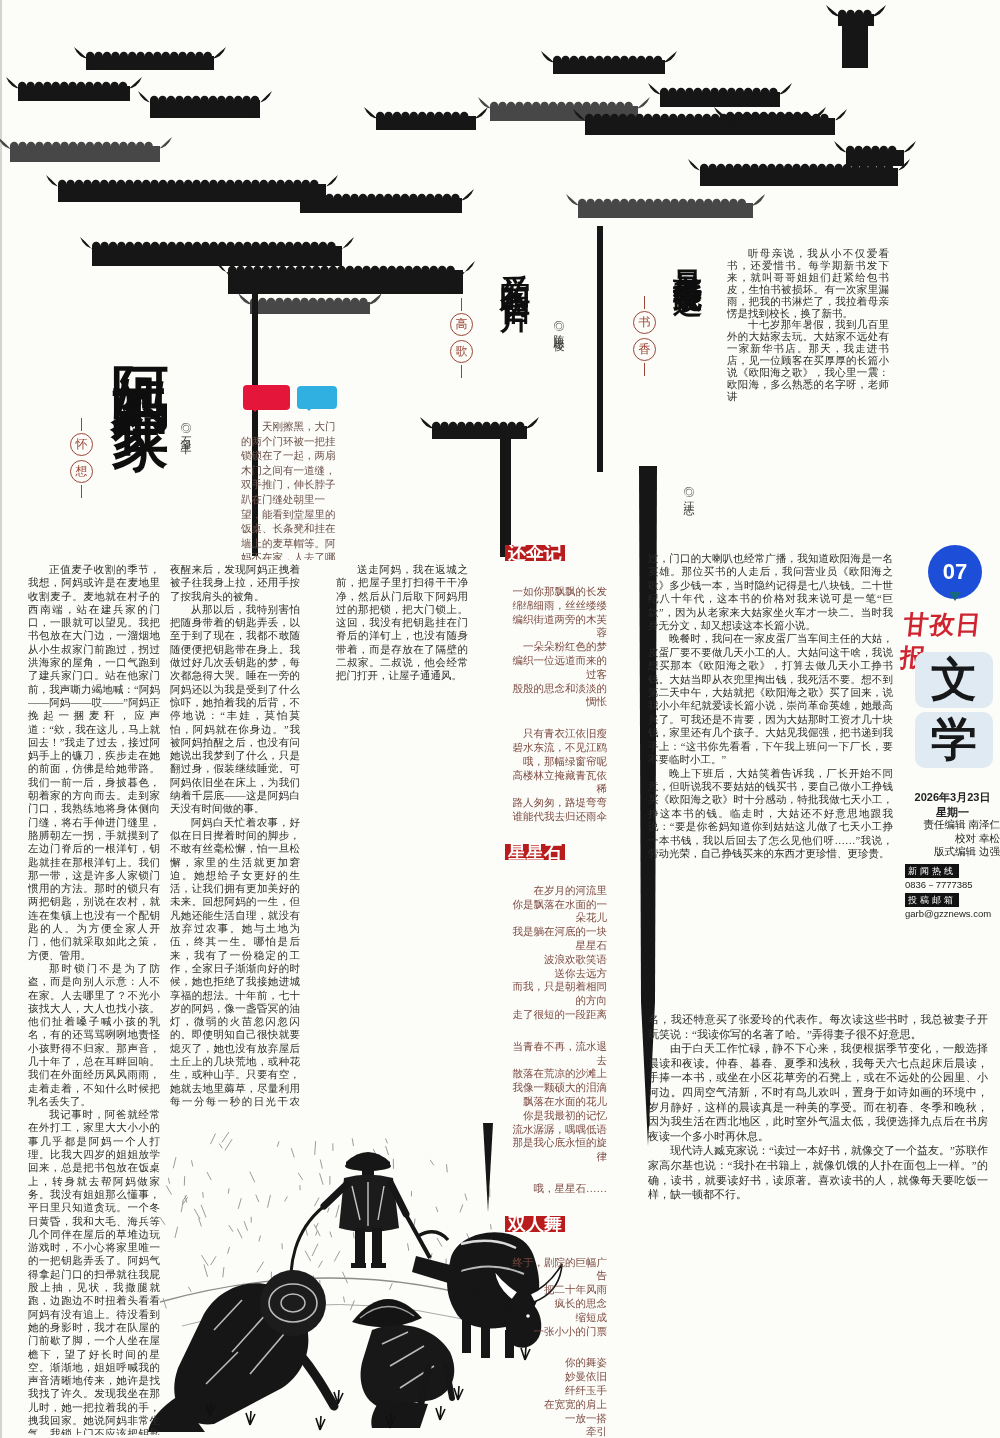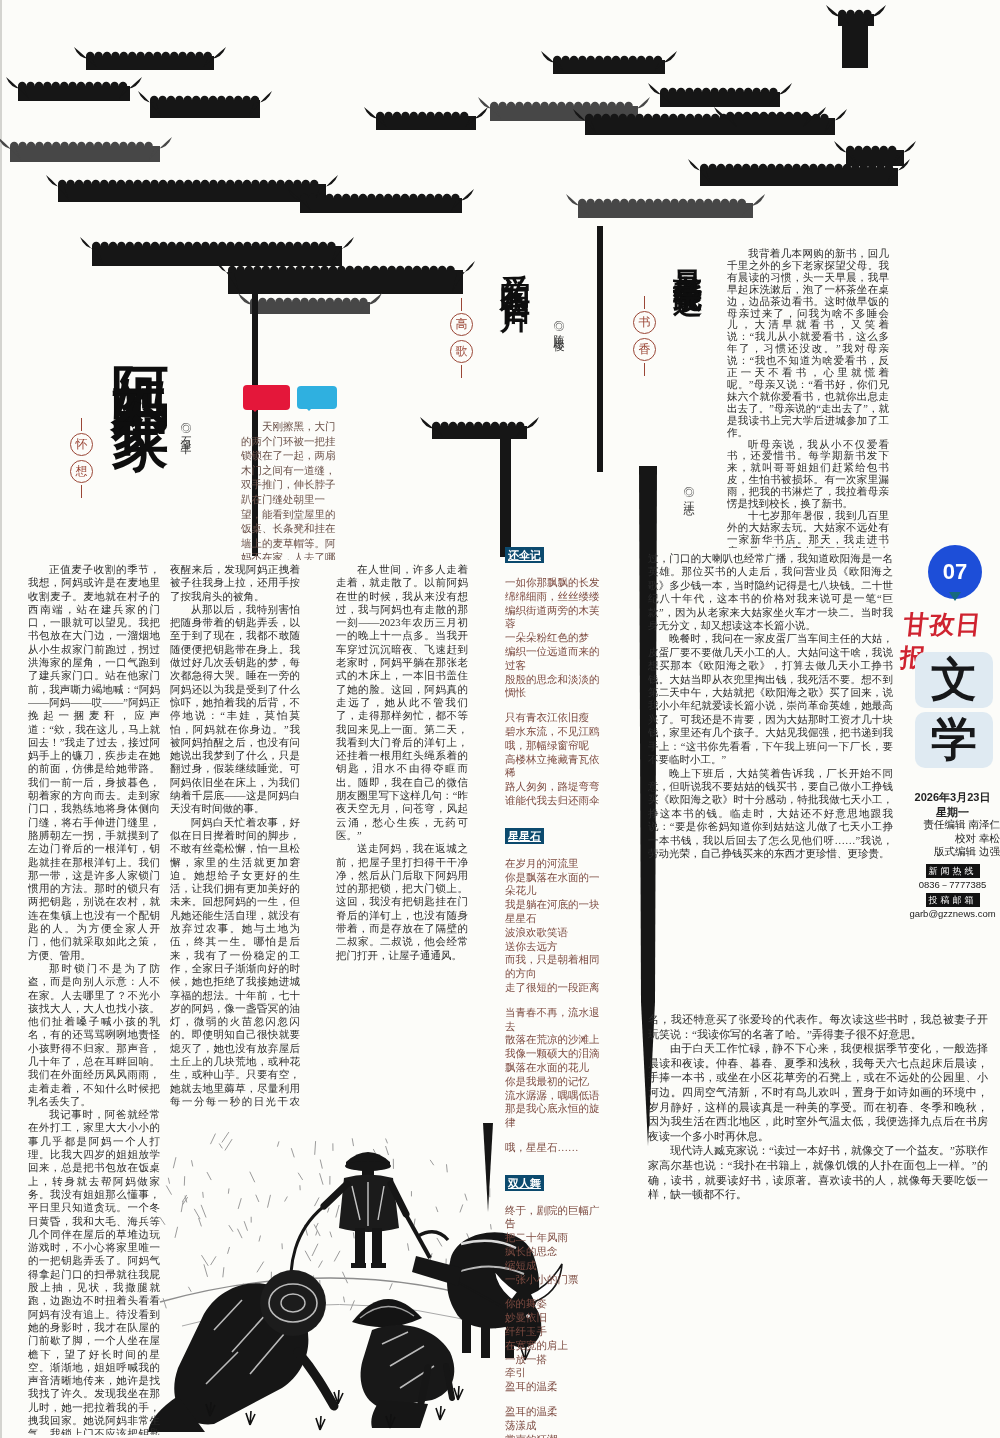--- a/index.html
+++ b/index.html
@@ -28,43 +28,43 @@
   .qb.blue{background:#2fb0e0;} .qb.blue::after{border-top-color:#2fb0e0;}
   
   .body-col{position:absolute;z-index:2;font-size:10.5px;line-height:13.2px;text-align:justify;
             overflow:hidden;color:#2b2b2b;}
   .body-col p{margin:0;text-indent:2em;}
   .body-col p.cont{text-indent:0;}
   .lede{color:#6a5048;font-size:10.5px;line-height:14.6px;}
   .lede p{text-indent:2em;margin:0;}
   
   .poemcol{position:absolute;z-index:2;width:102px;overflow:hidden;}
-  .ptag{display:inline-block;background:#0c4a6e;color:#fff;font-weight:bold;font-size:11px;
-        line-height:16px;padding:0 3px;margin:9px 0 6px;font-family:"Liberation Sans",sans-serif;text-decoration:underline;}
+  .ptag{display:inline-block;background:#b91c1c;color:#fff;font-weight:bold;font-size:18px;
+        line-height:16px;padding:0 3px;margin:9px 0 6px;font-family:"Liberation Sans",sans-serif;}
   .ptag:first-child{margin-top:0;}
-  .stanza{margin:7px 0 11px;font-size:10.5px;line-height:13.8px;color:#7c4a40;}
+  .stanza{margin:18px 0 11px;font-size:10.5px;line-height:13.8px;color:#7c4a40;text-align:right;}
   
   .num-circle{position:absolute;width:54px;height:54px;border-radius:50%;background:#1d4ed8;
               color:#fff;display:flex;align-items:center;justify-content:center;font-size:22px;
               font-weight:bold;font-family:"Liberation Sans",sans-serif;z-index:2;}
   .num-circle::after{content:"";position:absolute;bottom:-8px;left:21px;border:6px solid transparent;
                      border-top:9px solid #17697e;}
   .masthead{position:absolute;z-index:2;color:#cf2330;font-weight:900;font-size:25px;
             letter-spacing:1px;transform:skewX(-6deg);font-family:"Liberation Serif",serif;}
   .secbox{position:absolute;width:78px;height:56px;background:#dfeaf2;border-radius:10px;
           display:flex;align-items:center;justify-content:center;font-size:46px;font-weight:bold;
           color:#17181a;z-index:2;font-family:"Liberation Serif",serif;}
   .dateline{position:absolute;z-index:2;width:95px;text-align:center;font-size:11px;font-weight:bold;
             color:#222;font-family:"Liberation Sans",sans-serif;line-height:15px;margin-top:8px;}
   .staff{position:absolute;z-index:2;width:95px;text-align:center;font-size:10.5px;color:#222;
          line-height:13.5px;font-family:"Liberation Sans",sans-serif;}
   .staff p{margin:0;}
   .blackbox{display:inline-block;background:#121212;color:#fff;font-size:9px;letter-spacing:3px;
             padding:1px 3px;margin:2px 0 1px;font-family:"Liberation Sans",sans-serif;}
-  .contact{position:absolute;z-index:2;width:95px;text-align:center;font-size:9.5px;color:#222;
+  .contact{position:absolute;z-index:2;width:95px;text-align:left;font-size:9.5px;color:#222;
            line-height:12px;font-family:"Liberation Sans",sans-serif;}
 </style>
 </head>
 <body>
 
 <div class="page">
 
   <svg id="art" width="1000" height="1438" viewBox="0 0 1000 1438">
       <path d="M 18 101 L 18 86 a 4.2 4.2 0 0 1 8.4 0 a 4.2 4.2 0 0 1 8.4 0 a 4.2 4.2 0 0 1 8.4 0 a 4.2 4.2 0 0 1 8.4 0 a 4.2 4.2 0 0 1 8.4 0 a 4.2 4.2 0 0 1 8.4 0 a 4.2 4.2 0 0 1 8.4 0 a 4.2 4.2 0 0 1 8.4 0 a 4.2 4.2 0 0 1 8.4 0 a 4.2 4.2 0 0 1 8.4 0 a 4.2 4.2 0 0 1 8.4 0 a 4.2 4.2 0 0 1 8.4 0 a 4.2 4.2 0 0 1 8.4 0 L 130 86 L 130 101 Z" fill="#161616"></path>
       <path d="M 24 89 Q 11 90 6 77 Q 16 85 29 99 Z" fill="#161616"></path>
@@ -324,21 +324,20 @@
       <p>正值麦子收割的季节，我想，阿妈或许是在麦地里收割麦子。麦地就在村子的西南端，站在建兵家的门口，一眼就可以望见。我把书包放在大门边，一溜烟地从小生叔家门前跑过，拐过洪海家的屋角，一口气跑到了建兵家门口。站在他家门前，我声嘶力竭地喊：“阿妈——阿妈——哎——”阿妈正挽起一捆麦秆，应声道：“欸，我在这儿，马上就回去！”我走了过去，接过阿妈手上的镰刀，疾步走在她的前面，仿佛是给她带路。我们一前一后，身披暮色，朝着家的方向而去。走到家门口，我熟练地将身体侧向门缝，将右手伸进门缝里，胳膊朝左一拐，手就摸到了左边门脊后的一根洋钉，钥匙就挂在那根洋钉上。我们那一带，这是许多人家锁门惯用的方法。那时的锁只有两把钥匙，别说在农村，就连在集镇上也没有一个配钥匙的人。为方便全家人开门，他们就采取如此之策，方便、管用。</p>
       <p>那时锁门不是为了防盗，而是向别人示意：人不在家。人去哪里了？不光小孩找大人，大人也找小孩。他们扯着嗓子喊小孩的乳名，有的还骂骂咧咧地责怪小孩野得不归家。那声音，几十年了，总在耳畔回响。我们在外面经历风风雨雨，走着走着，不知什么时候把乳名丢失了。</p>
       <p>我记事时，阿爸就经常在外打工，家里大大小小的事几乎都是阿妈一个人打理。比我大四岁的姐姐放学回来，总是把书包放在饭桌上，转身就去帮阿妈做家务。我没有姐姐那么懂事，平日里只知道贪玩。一个冬日黄昏，我和大毛、海兵等几个同伴在屋后的草堆边玩游戏时，不小心将家里唯一的一把钥匙弄丢了。阿妈气得拿起门口的扫帚就往我屁股上抽，见状，我撒腿就跑，边跑边不时扭着头看看阿妈有没有追上。待没看到她的身影时，我才在队屋的门前歇了脚，一个人坐在屋檐下，望了好长时间的星空。渐渐地，姐姐呼喊我的声音清晰地传来，她许是找我找了许久。发现我坐在那儿时，她一把拉着我的手，拽我回家。她说阿妈非常生气，我锁上门不应该把钥匙带走，害得家里损失一把锁，又得花上五块钱去买一把新的。那时的五块钱不得了，我上小学时，一学期的学费才五块钱，一百斤稻谷才二十块钱，一斤猪肉一块二毛钱。因为家庭困难，总要隔上一个月左右，阿妈才舍得买一回猪肉煮给我和姐姐吃，每次买回来的猪肉也就一斤左右，算是给我和姐姐打打牙祭。</p>
     </div>
   <div class="body-col" style="left:170px;top:563px;width:130px;height:546px;line-height:13.3px;">
       <p class="cont">夜醒来后，发现阿妈正拽着被子往我身上拉，还用手按了按我肩头的被角。</p>
       <p>从那以后，我特别害怕把随身带着的钥匙弄丢，以至于到了现在，我都不敢随随便便把钥匙带在身上。我做过好几次丢钥匙的梦，每次都急得大哭。睡在一旁的阿妈还以为我是受到了什么惊吓，她拍着我的后背，不停地说：“丰娃，莫怕莫怕，阿妈就在你身边。”我被阿妈拍醒之后，也没有问她说出我梦到了什么，只是翻过身，假装继续睡觉。可阿妈依旧坐在床上，为我们纳着千层底——这是阿妈白天没有时间做的事。</p>
       <p>阿妈白天忙着农事，好似在日日撵着时间的脚步，不敢有丝毫松懈，怕一旦松懈，家里的生活就更加窘迫。她想给子女更好的生活，让我们拥有更加美好的未来。回想阿妈的一生，但凡她还能生活自理，就没有放弃过农事。她与土地为伍，终其一生。哪怕是后来，我有了一份稳定的工作，全家日子渐渐向好的时候，她也拒绝了我接她进城享福的想法。十年前，七十岁的阿妈，像一盏昏冥的油灯，微弱的火苗忽闪忽闪的。即使明知自己很快就要熄灭了，她也没有放弃屋后土丘上的几块荒地，或种花生，或种山芋。只要有空，她就去地里薅草，尽量利用每一分每一秒的日光干农活。阿爸离世之后，她一人执意生活在乡下，白天常常将大门锁上，侍弄着她的庄稼地。</p>
     </div>
   <div class="body-col" style="left:336px;top:563px;width:132px;height:545px;line-height:13.3px;">
-      <p>在人世间，许多人走着走着，就走散了。以前阿妈在世的时候，我从来没有想过，我与阿妈也有走散的那一刻——2023年农历三月初一的晚上十一点多。当我开车穿过沉沉暗夜、飞速赶到老家时，阿妈平躺在那张老式的木床上，一本旧书盖住了她的脸。这回，阿妈真的走远了，她从此不管我们了，走得那样匆忙，都不等我回来见上一面。第二天，我看到大门脊后的洋钉上，还挂着一根用红头绳系着的钥匙，泪水不由得夺眶而出。随即，我在自己的微信朋友圈里写下这样几句：“昨夜天空无月，问苍穹，风起云涌，愁心生疾，无药可医。”</p>
       <p>送走阿妈，我在返城之前，把屋子里打扫得干干净净，然后从门后取下阿妈用过的那把锁，把大门锁上。这回，我没有把钥匙挂在门脊后的洋钉上，也没有随身带着，而是存放在了隔壁的二叔家。二叔说，他会经常把门打开，让屋子通通风。</p>
     </div>
 
   <div class="lay clabel" style="left:450px;top:298px;">
     <span class="dash"></span>
     <span class="ring">高</span>
     <span class="ring">歌</span>
     <span class="dash"></span>
   </div>
   <div class="lay vtitle t2" style="left:494px;top:250px;height:200px;">爱的明信片</div>
@@ -349,21 +348,20 @@
   <div class="lay clabel" style="left:633px;top:296px;">
     <span class="dash"></span>
     <span class="ring">书</span>
     <span class="ring">香</span>
     <span class="dash"></span>
   </div>
   <div class="lay vtitle t3" style="left:668px;top:246px;height:225px;">最是书香能致远</div>
   <div class="lay vauthor" style="left:681px;top:478px;height:48px;">◎汪志</div>
 
   <div class="body-col" style="left:727px;top:248px;width:162px;height:300px;line-height:11.9px;">
-      <p>我背着几本网购的新书，回几千里之外的乡下老家探望父母。我有晨读的习惯，头一天早晨，我早早起床洗漱后，泡了一杯茶坐在桌边，边品茶边看书。这时做早饭的母亲过来了，问我为啥不多睡会儿，大清早就看书，又笑着说：“我儿从小就爱看书，这么多年了，习惯还没改。”我对母亲说：“我也不知道为啥爱看书，反正一天不看书，心里就慌着呢。”母亲又说：“看书好，你们兄妹六个就你爱看书，也就你出息走出去了。”母亲说的“走出去了”，就是我读书上完大学后进城参加了工作。</p>
       <p>听母亲说，我从小不仅爱看书，还爱惜书。每学期新书发下来，就叫哥哥姐姐们赶紧给包书皮，生怕书被损坏。有一次家里漏雨，把我的书淋烂了，我拉着母亲愣是找到校长，换了新书。</p>
       <p>十七岁那年暑假，我到几百里外的大姑家去玩。大姑家不远处有一家新华书店。那天，我走进书店，见一位顾客在买厚厚的长篇小说《欧阳海之歌》，我心里一震：欧阳海，多么熟悉的名字呀，老师讲</p>
     </div>
   <div class="body-col" style="left:648px;top:552px;width:245px;height:458px;line-height:13.4px;">
       <p class="cont">过，门口的大喇叭也经常广播，我知道欧阳海是一名英雄。那位买书的人走后，我问营业员《欧阳海之歌》多少钱一本，当时隐约记得是七八块钱。二十世纪八十年代，这本书的价格对我来说可是一笔“巨款”，因为从老家来大姑家坐火车才一块二。当时我身无分文，却又想读这本长篇小说。</p>
       <p>晚餐时，我问在一家皮蛋厂当车间主任的大姑，皮蛋厂要不要做几天小工的人。大姑问这干啥，我说想买那本《欧阳海之歌》，打算去做几天小工挣书钱。大姑当即从衣兜里掏出钱，我死活不要。想不到第二天中午，大姑就把《欧阳海之歌》买了回来，说我小小年纪就爱读长篇小说，崇尚革命英雄，她最高兴了。可我还是不肯要，因为大姑那时工资才几十块钱，家里还有几个孩子。大姑见我倔强，把书递到我手上：“这书你先看看，下午我上班问一下厂长，要不要临时小工。”</p>
       <p>晚上下班后，大姑笑着告诉我，厂长开始不同意，但听说我不要姑姑的钱买书，要自己做小工挣钱买《欧阳海之歌》时十分感动，特批我做七天小工，挣这本书的钱。临走时，大姑还不好意思地跟我说：“要是你爸妈知道你到姑姑这儿做了七天小工挣一本书钱，我以后回去了怎么见他们呀……”我说，劳动光荣，自己挣钱买来的东西才更珍惜、更珍贵。</p>
     </div>
   <div class="body-col" style="left:648px;top:1012px;width:340px;height:426px;line-height:14.6px;font-size:11px;">
       <p class="cont">名，我还特意买了张爱玲的代表作。每次读这些书时，我总被妻子开玩笑说：“我读你写的名著了哈。”弄得妻子很不好意思。</p>

